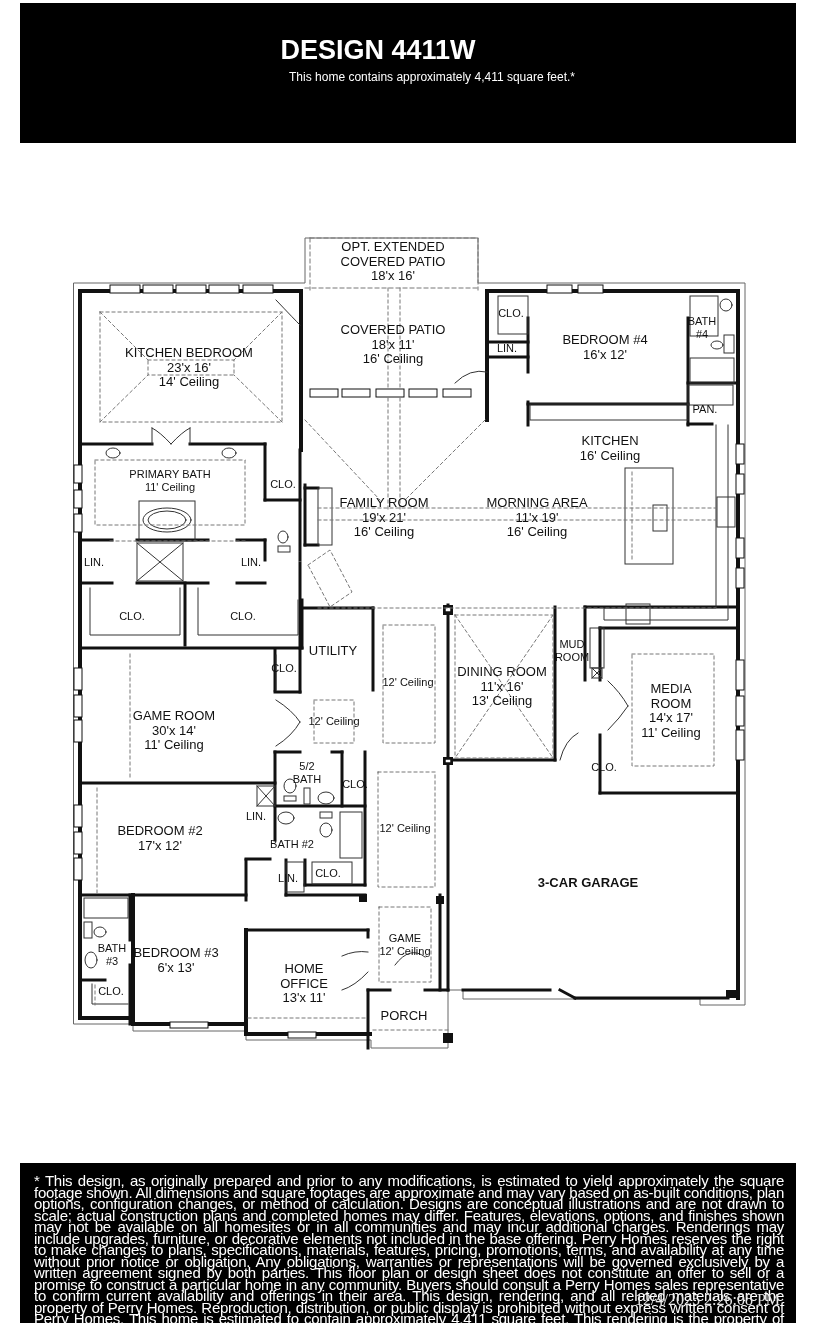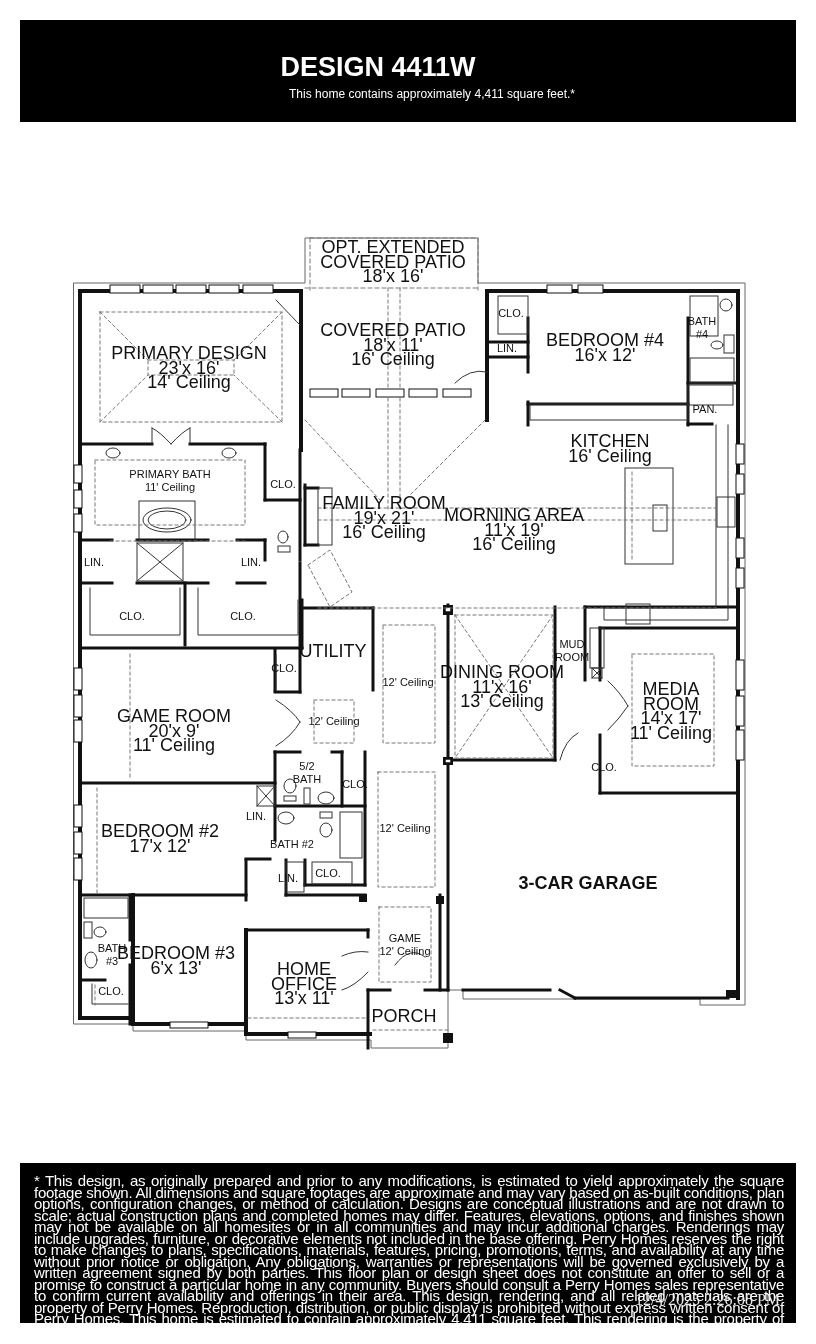--- a/index.html
+++ b/index.html
@@ -1,36 +1,36 @@
 <!DOCTYPE html>
 <html><head>
 <meta charset="utf-8">
 <style>
   html, body { margin: 0; padding: 0; background: #ffffff; }
   body { width: 816px; height: 1344px; position: relative; overflow: hidden; font-family: "Liberation Sans", sans-serif; }
   .header {
-    position: absolute; left: 20px; top: 20px; width: 776px; height: 102px;
+    position: absolute; left: 20px; top: 3px; width: 776px; height: 140px;
     background: #000000; color: #ffffff;
   }
   .header .title {
     position: absolute; left: 0; width: 100%; top: 32px; text-align: center;
     font-family: "Liberation Sans", sans-serif; font-weight: bold; font-size: 27px;
     letter-spacing: 0px; transform: translateX(-30px);
   }
   .header .subtitle {
     position: absolute; left: 0; width: 100%; top: 67px; text-align: center;
     font-family: "Liberation Sans", sans-serif; font-size: 12px; transform: translateX(24px);
   }
   .plan {
     position: absolute; left: 0; top: 0; width: 816px; height: 1344px;
   }
   .plan svg { position: absolute; left: 0; top: 0; }
   .lbl {
     position: absolute; text-align: center; color: #111111;
-    font-family: "Liberation Sans", sans-serif; font-size: 18px; line-height: 14.5px;
+    font-family: "Liberation Sans", sans-serif; font-size: 13px; line-height: 14.5px;
     white-space: nowrap; transform: translateX(-50%);
   }
   .lbl.sm { font-size: 11px; line-height: 13px; }
   .lbl .n { display: block; }
   .footer {
     position: absolute; left: 20px; top: 1163px; width: 776px; height: 160px;
     background: #000000; color: #ffffff;
   }
   .footer .disclaimer {
     position: absolute; left: 14px; top: 12px; width: 750px;
@@ -330,21 +330,21 @@
     <span class="n">OPT. EXTENDED</span>
     <span class="n">COVERED PATIO</span>
     <span class="n">18'x 16'</span>
   </div>
   <div class="lbl" style="left:393px; top:323px;">
     <span class="n">COVERED PATIO</span>
     <span class="n">18'x 11'</span>
     <span class="n">16' Ceiling</span>
   </div>
   <div class="lbl" style="left:189px; top:346px;">
-    <span class="n">PRIMARY DESIGN</span>
+    <span class="n">KITCHEN BEDROOM</span>
     <span class="n">23'x 16'</span>
     <span class="n">14' Ceiling</span>
   </div>
   <div class="lbl" style="left:605px; top:333px;">
     <span class="n">BEDROOM #4</span>
     <span class="n">16'x 12'</span>
   </div>
   <div class="lbl sm" style="left:702px; top:315px;">
     <span class="n">BATH</span>
     <span class="n">#4</span>
@@ -355,21 +355,21 @@
   </div>
   <div class="lbl sm" style="left:170px; top:468px;">
     <span class="n">PRIMARY BATH</span>
     <span class="n">11' Ceiling</span>
   </div>
   <div class="lbl" style="left:384px; top:496px;">
     <span class="n">FAMILY ROOM</span>
     <span class="n">19'x 21'</span>
     <span class="n">16' Ceiling</span>
   </div>
-  <div class="lbl" style="left:514px; top:496px;margin-top:12px;">
+  <div class="lbl" style="left:537px; top:496px;">
     <span class="n">MORNING AREA</span>
     <span class="n">11'x 19'</span>
     <span class="n">16' Ceiling</span>
   </div>
   <div class="lbl" style="left:333px; top:644px;">
     <span class="n">UTILITY</span>
   </div>
   <div class="lbl" style="left:502px; top:665px;">
     <span class="n">DINING ROOM</span>
     <span class="n">11'x 16'</span>
@@ -380,21 +380,21 @@
     <span class="n">ROOM</span>
   </div>
   <div class="lbl" style="left:671px; top:682px;">
     <span class="n">MEDIA</span>
     <span class="n">ROOM</span>
     <span class="n">14'x 17'</span>
     <span class="n">11' Ceiling</span>
   </div>
   <div class="lbl" style="left:174px; top:701px;margin-top:8px;">
     <span class="n">GAME ROOM</span>
-    <span class="n">20'x 9'</span>
+    <span class="n">30'x 14'</span>
     <span class="n">11' Ceiling</span>
   </div>
   <div class="lbl sm" style="left:307px; top:760px;">
     <span class="n">5/2</span>
     <span class="n">BATH</span>
   </div>
   <div class="lbl" style="left:160px; top:824px;">
     <span class="n">BEDROOM #2</span>
     <span class="n">17'x 12'</span>
   </div>

